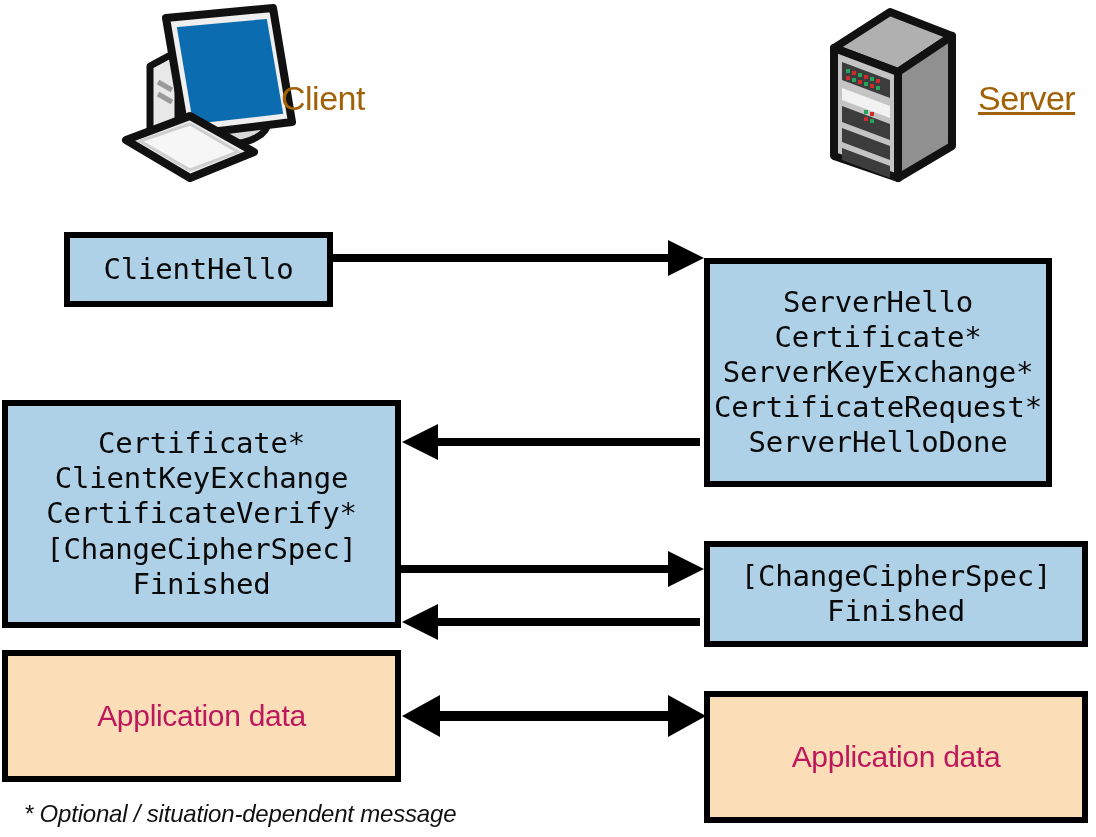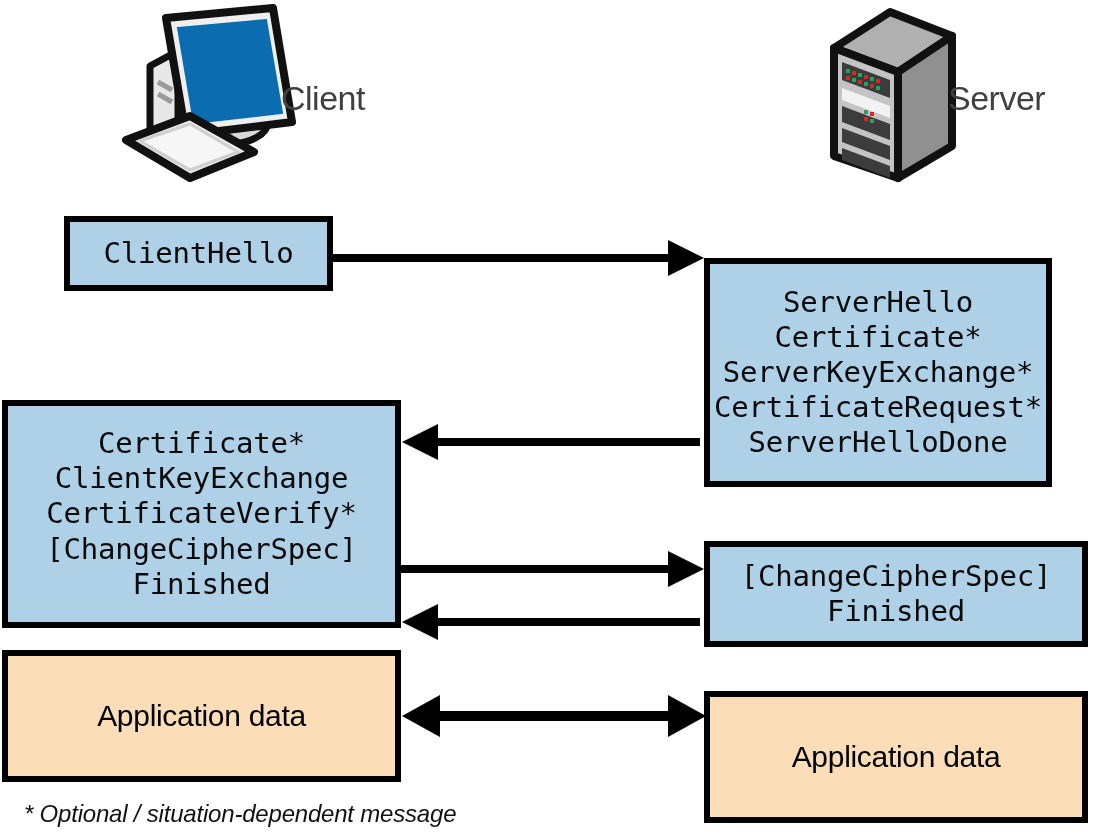--- a/index.html
+++ b/index.html
@@ -14,21 +14,21 @@
     background: #ffffff;
     overflow: hidden;
     font-family: "Liberation Sans", sans-serif;
   }
 
   
   .endpoint-label {
     position: absolute;
     font-family: "Liberation Sans", sans-serif;
     font-size: 34px;
-    color: #404040;
+    color: #a16207;
     letter-spacing: -0.5px;
     white-space: nowrap;
   }
 
   
   .msgbox {
     position: absolute;
     box-sizing: border-box;
     border: 6px solid #000000;
     display: flex;
@@ -43,21 +43,21 @@
     font-family: "DejaVu Sans Mono", monospace;
     font-size: 29px;
     line-height: 1.21;
     color: #0a0a0a;
     white-space: pre;
     letter-spacing: -0.2px;
   }
   .msgbox .plain {
     font-family: "Liberation Sans", sans-serif;
     font-size: 30px;
-    color: #000000;
+    color: #be185d;
     white-space: pre;
     letter-spacing: -0.3px;
     text-align: center;
   }
 
   
   #arrow-layer {
     position: absolute;
     left: 0; top: 0;
     width: 1096px;
@@ -131,21 +131,21 @@
       <rect x="36" y="76" width="4" height="4" fill="#25a55a"></rect>
       <rect x="42" y="78" width="4" height="4" fill="#cf2b2b"></rect>
       <rect x="48" y="80" width="4" height="4" fill="#25a55a"></rect>
       <rect x="36" y="104" width="4" height="4" fill="#25a55a"></rect>
       <rect x="42" y="106" width="4" height="4" fill="#cf2b2b"></rect>
       <rect x="36" y="111" width="4" height="4" fill="#cf2b2b"></rect>
       <rect x="42" y="113" width="4" height="4" fill="#25a55a"></rect>
     </g>
   </svg>
 
-  <div class="endpoint-label" style="left:948px; top:79px;">Server</div>
+  <div class="endpoint-label" style="left:978px; top:79px;text-decoration:underline;">Server</div>
 
   <svg id="arrow-layer" viewBox="0 0 1096 837">
 
     <g>
       <line x1="333" y1="258" x2="676" y2="258" stroke="#000" stroke-width="8"></line>
       <polygon points="704,258 668,240 668,276" fill="#000"></polygon>
     </g>
 
     <g>
       <line x1="700" y1="442" x2="432" y2="442" stroke="#000" stroke-width="8"></line>
@@ -162,21 +162,21 @@
       <polygon points="402,622 438,604 438,640" fill="#000"></polygon>
     </g>
 
     <g>
       <line x1="432" y1="716" x2="676" y2="716" stroke="#000" stroke-width="10"></line>
       <polygon points="402,716 440,695 440,737" fill="#000"></polygon>
       <polygon points="706,716 668,695 668,737" fill="#000"></polygon>
     </g>
   </svg>
 
-  <div class="msgbox blue" style="left:64px; top:216px; width:269px; height:75px;">
+  <div class="msgbox blue" style="left:64px; top:232px; width:269px; height:75px;">
     <div class="lines">ClientHello</div>
   </div>
 
   <div class="msgbox blue" style="left:704px; top:258px; width:348px; height:229px;">
     <div class="lines">ServerHello
 Certificate*
 ServerKeyExchange*
 CertificateRequest*
 ServerHelloDone</div>
   </div>

